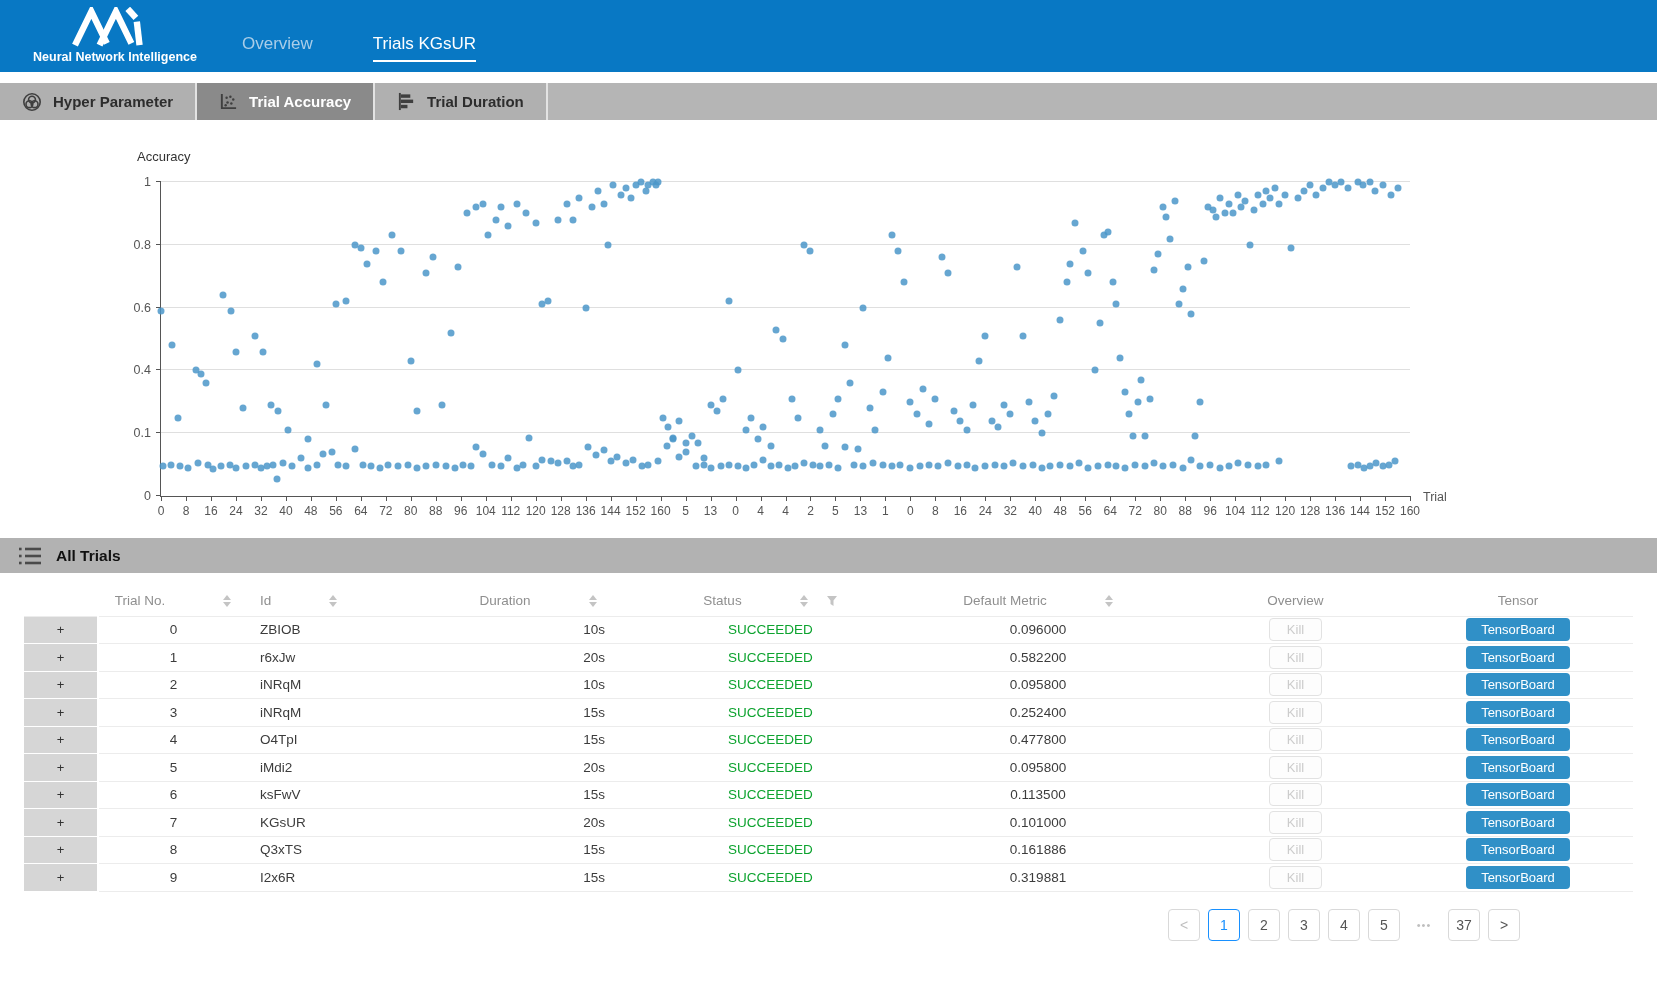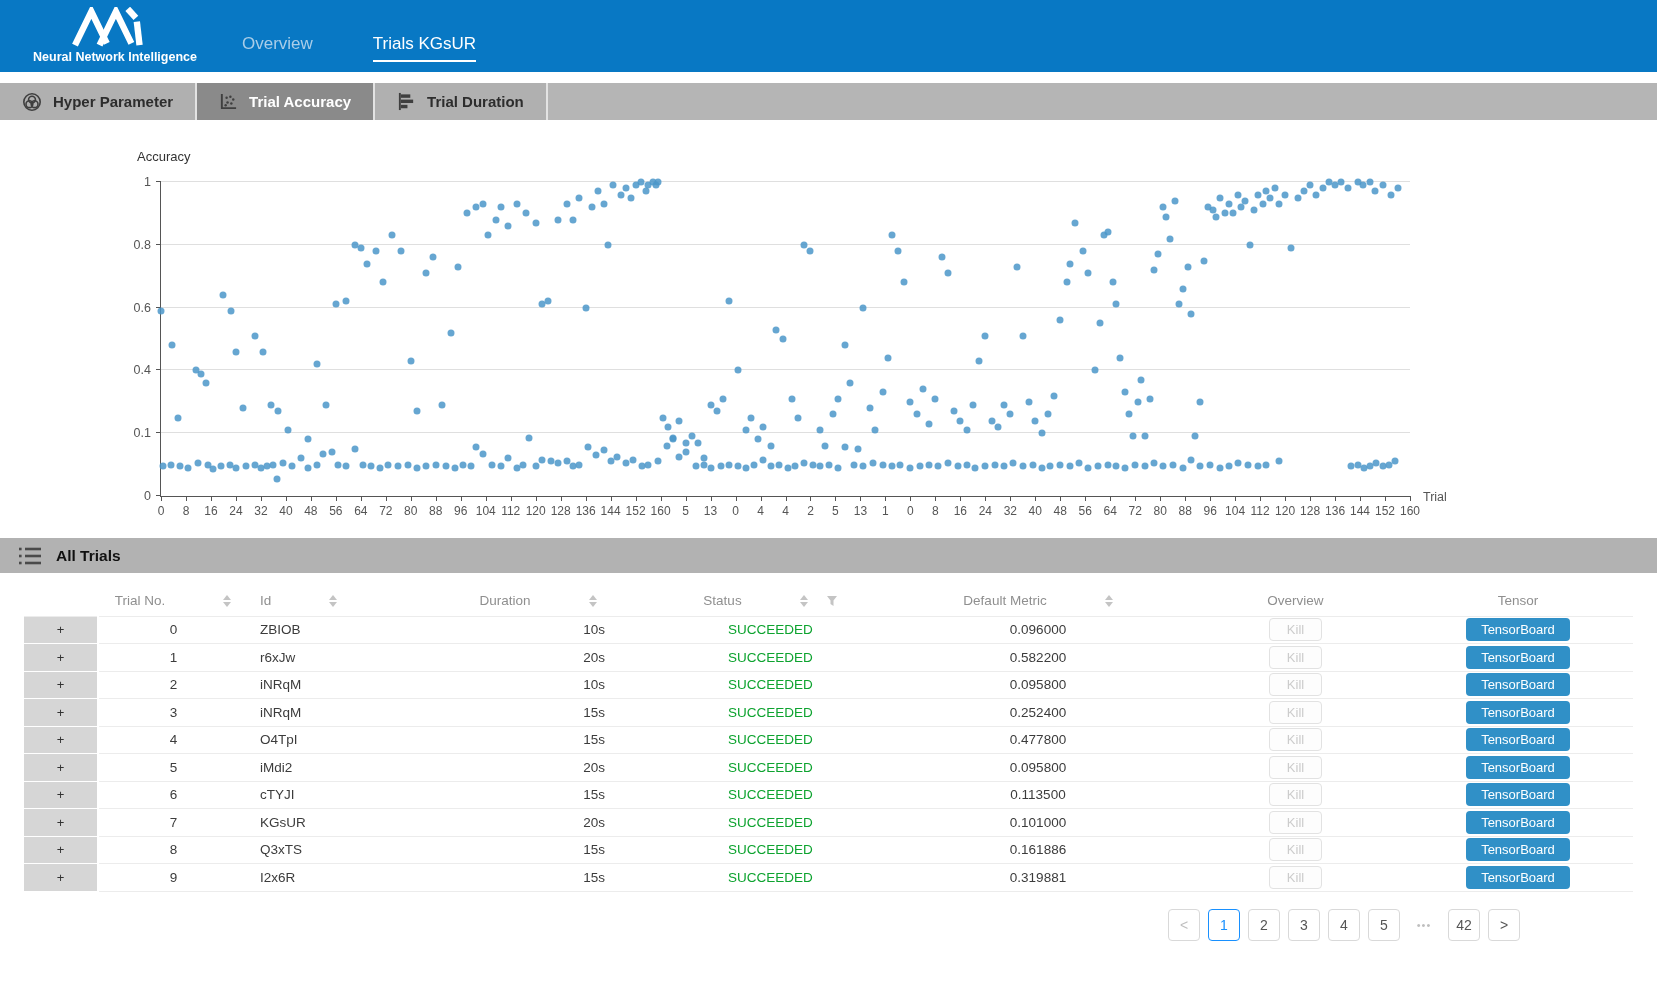--- a/index.html
+++ b/index.html
@@ -759,21 +759,21 @@
         <td class="c-id col-id">iMdi2</td>
         <td class="c-dur col-dur">20s</td>
         <td class="c-status col-status">SUCCEEDED</td>
         <td class="c-metric col-metric">0.095800</td>
         <td class="c-op col-op"><button class="kill-btn" disabled="">Kill</button></td>
         <td class="c-tensor col-tensor"><button class="tb-btn">TensorBoard</button></td>
       </tr>
       <tr class="trial-row">
         <td class="expander-cell col-expander">+</td>
         <td class="c-trial col-trial">6</td>
-        <td class="c-id col-id">cTYJI</td>
+        <td class="c-id col-id">ksFwV</td>
         <td class="c-dur col-dur">15s</td>
         <td class="c-status col-status">SUCCEEDED</td>
         <td class="c-metric col-metric">0.113500</td>
         <td class="c-op col-op"><button class="kill-btn" disabled="">Kill</button></td>
         <td class="c-tensor col-tensor"><button class="tb-btn">TensorBoard</button></td>
       </tr>
       <tr class="trial-row">
         <td class="expander-cell col-expander">+</td>
         <td class="c-trial col-trial">7</td>
         <td class="c-id col-id">KGsUR</td>
@@ -807,15 +807,15 @@
 </table>
 
 <div class="pagination">
     <button class="page-btn prev">&lt;</button>
     <button class="page-btn active">1</button>
     <button class="page-btn">2</button>
     <button class="page-btn">3</button>
     <button class="page-btn">4</button>
     <button class="page-btn">5</button>
     <button class="page-btn ellipsis">•••</button>
-    <button class="page-btn">42</button>
+    <button class="page-btn">37</button>
     <button class="page-btn next">&gt;</button>
   </div>
 
 </body></html>

